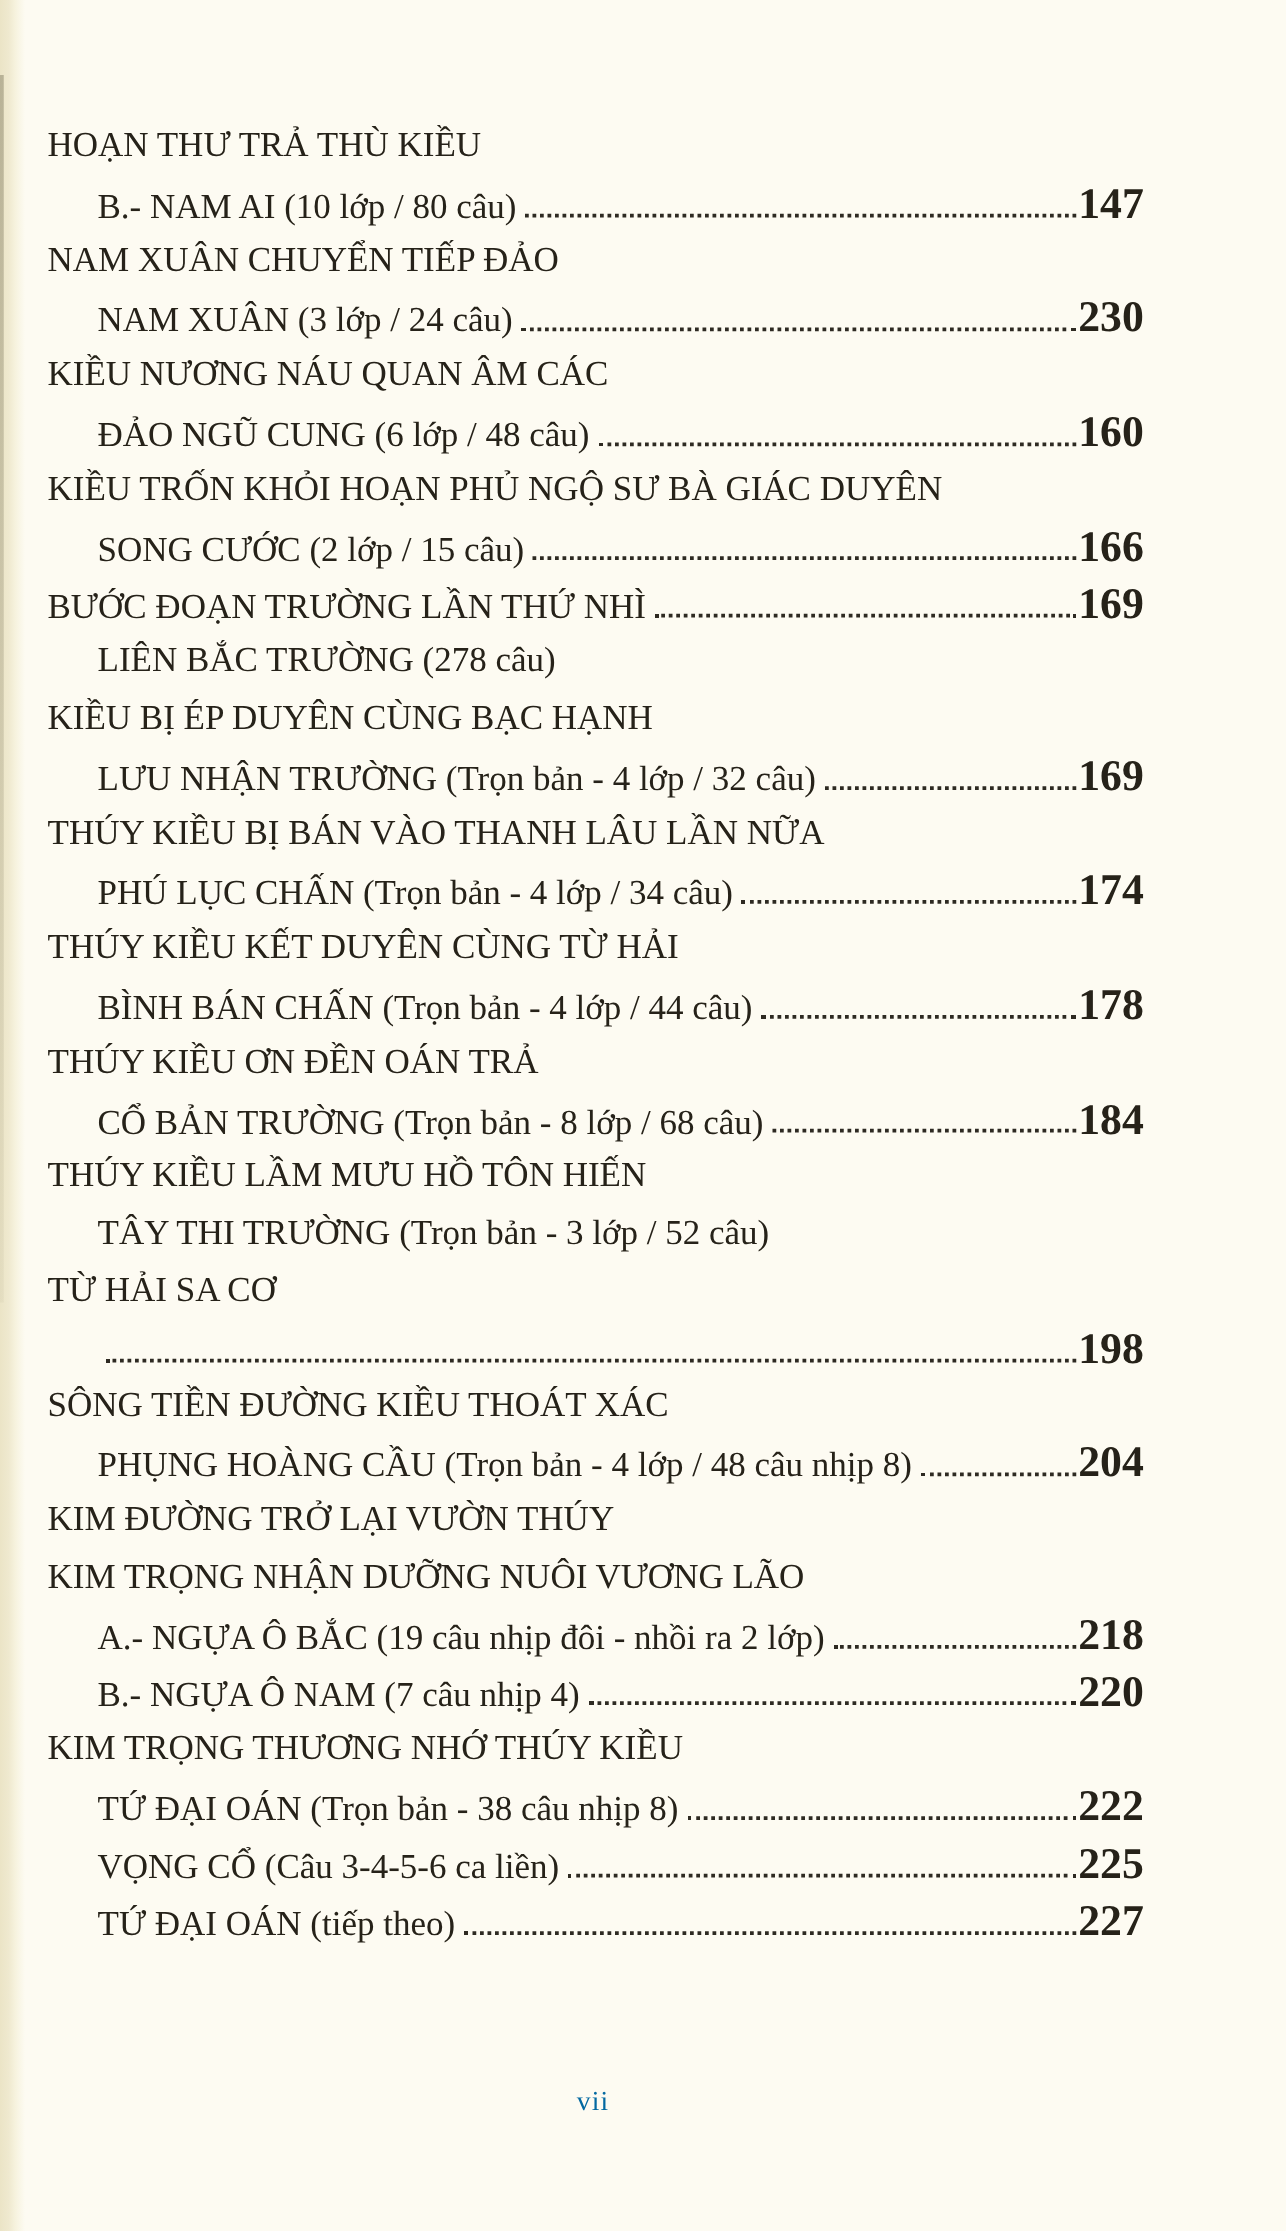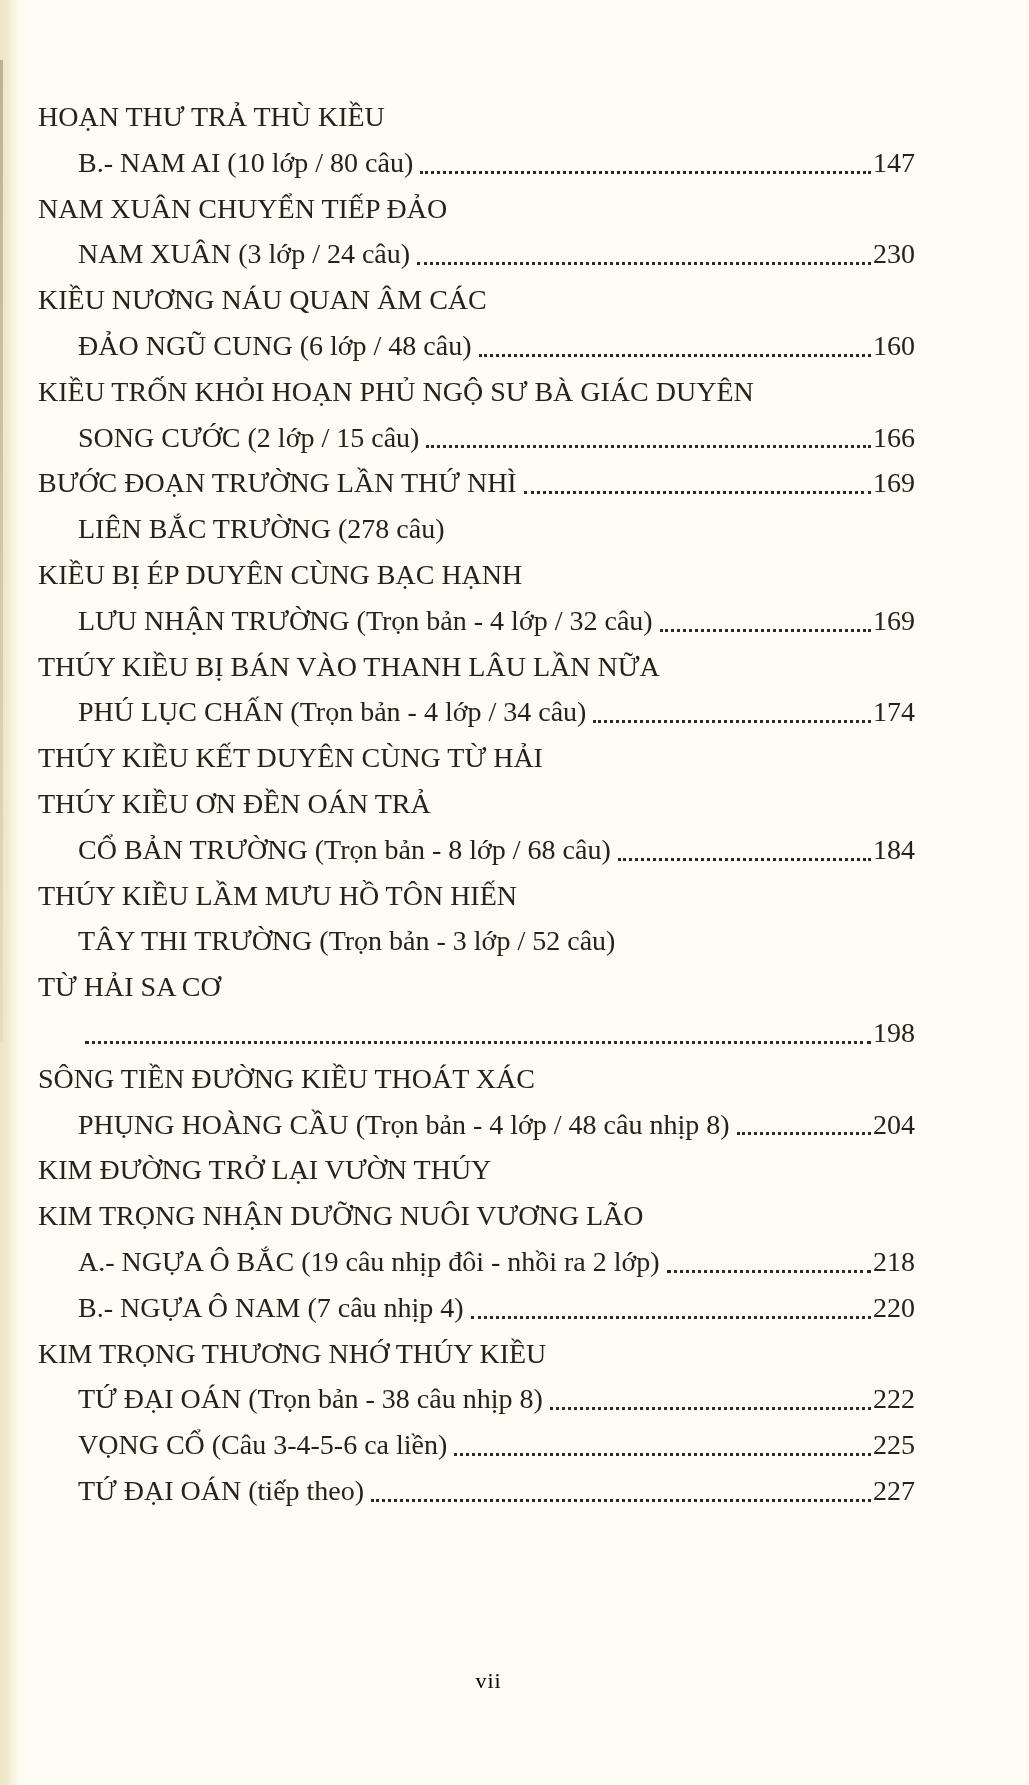--- a/index.html
+++ b/index.html
@@ -56,30 +56,31 @@
   }
   .dots {
     flex: 1 1 auto;
     min-width: 18px;
     align-self: flex-end;
     border-bottom: 3.5px dotted #2e2a22;
     margin: 0 2px 12px 7px;
   }
   .page-num {
     flex: 0 0 auto;
-    font-size: 28px;
+    font-size: 35px;
+    font-weight: bold;
   }
   .footer {
     position: absolute;
-    left: 50px;
+    left: 36px;
     top: 1668px;
     width: 877px;
     text-align: center;
     font-size: 22px;
-    color: #000000;
+    color: #0369a1;
     letter-spacing: 1px;
   }
 </style>
 </head>
 <body>
 
 <div class="page">
   <div class="left-edge"></div>
   <div class="toc">
       <div class="toc-row heading">
@@ -134,20 +135,25 @@
         <span class="label">THÚY KIỀU BỊ BÁN VÀO THANH LÂU LẦN NỮA</span>
       </div>
       <div class="toc-row sub">
         <span class="label"><span class="song-title">PHÚ LỤC CHẤN</span><span class="song-detail"> (Trọn bản - 4 lớp / 34 câu)</span></span>
         <span class="dots"></span>
         <span class="page-num">174</span>
       </div>
       <div class="toc-row heading">
         <span class="label">THÚY KIỀU KẾT DUYÊN CÙNG TỪ HẢI</span>
       </div>
+      <div class="toc-row sub">
+        <span class="label"><span class="song-title">BÌNH BÁN CHẤN</span><span class="song-detail"> (Trọn bản - 4 lớp / 44 câu)</span></span>
+        <span class="dots"></span>
+        <span class="page-num">178</span>
+      </div>
       <div class="toc-row heading">
         <span class="label">THÚY KIỀU ƠN ĐỀN OÁN TRẢ</span>
       </div>
       <div class="toc-row sub">
         <span class="label"><span class="song-title">CỔ BẢN TRƯỜNG</span><span class="song-detail"> (Trọn bản - 8 lớp / 68 câu)</span></span>
         <span class="dots"></span>
         <span class="page-num">184</span>
       </div>
       <div class="toc-row heading">
         <span class="label">THÚY KIỀU LẦM MƯU HỒ TÔN HIẾN</span>

